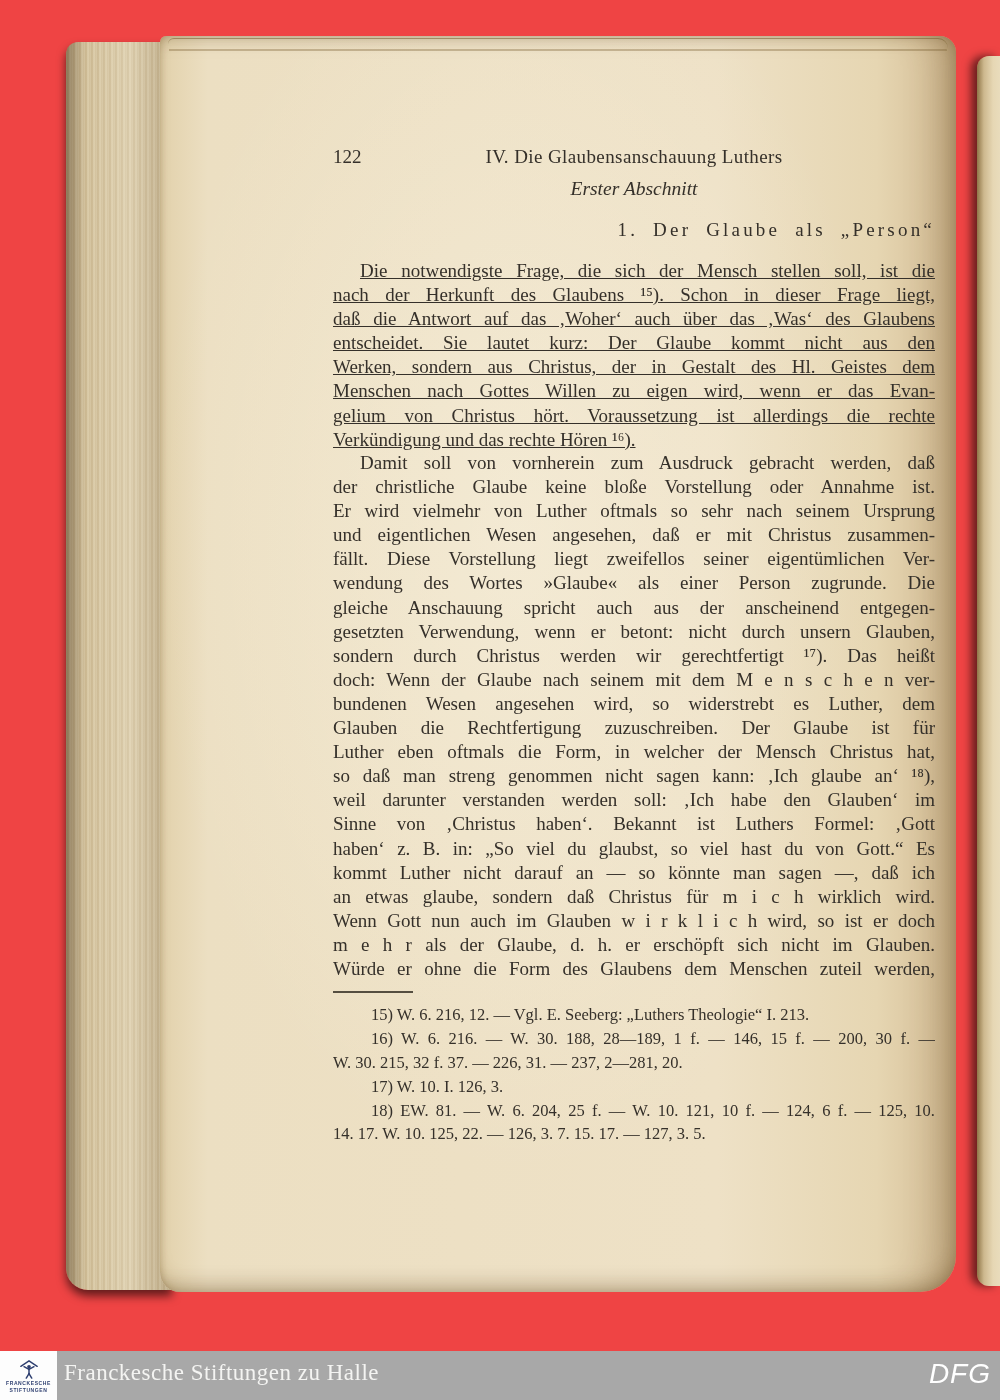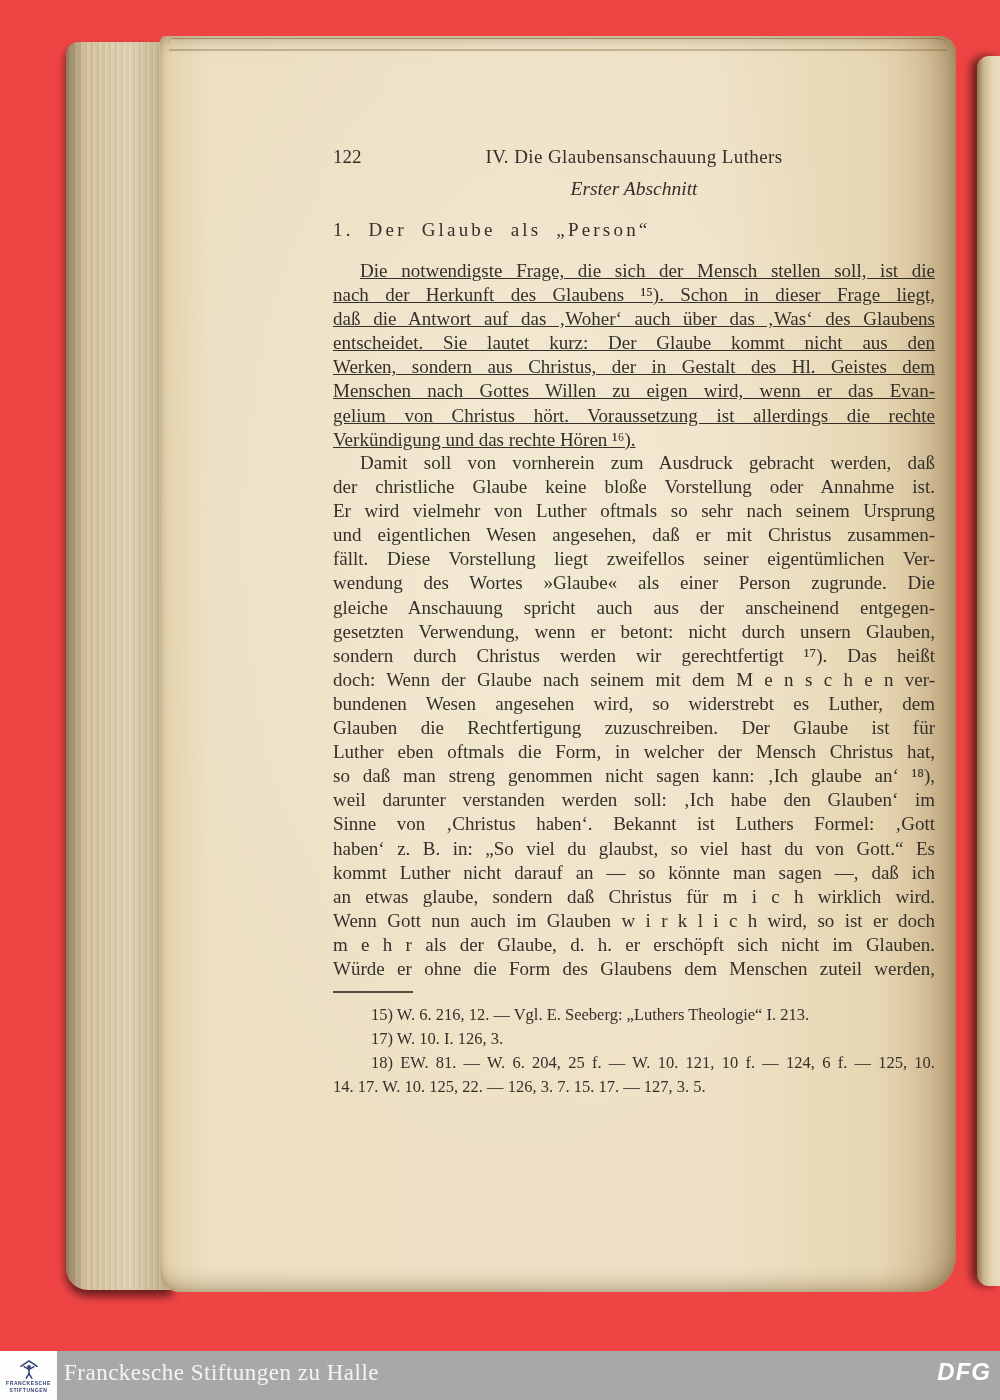--- a/index.html
+++ b/index.html
@@ -42,21 +42,21 @@
     background:linear-gradient(90deg,#8f7547 0%,#cdb88e 30%,#e6d7b4 70%,#e9dcbc 100%);
     border-radius:12px 0 0 12px;
     box-shadow:-6px 0 8px rgba(0,0,0,.55);
   }
   
   .abs{position:absolute;}
   .col{left:333px;width:602px;}
   .page-number{left:333px;top:146px;font-size:19px;}
   .running-header{top:146px;text-align:center;font-size:19px;letter-spacing:.4px;}
   .kicker{top:178px;text-align:center;font-size:19.5px;font-style:italic;}
-  .section-heading{top:219px;text-align:left;font-size:19px;letter-spacing:3.2px;word-spacing:7px;}
+  .section-heading{top:219px;text-align:right;font-size:19px;letter-spacing:3.2px;word-spacing:7px;}
   .body-block{font-size:19px;line-height:24.1px;}
   .p1{top:259px;text-decoration:underline;}
   .p2{top:451px;}
   .tline{text-align:justify;text-align-last:justify;white-space:normal;overflow:hidden;height:24.1px;}
   .tline.noj{text-align-last:left;}
   .para .tline.ind{text-indent:27px;}
   .fnote .tline.ind{text-indent:38px;}
   .footnote-rule{left:333px;top:991px;width:80px;height:2px;background:#554e40;}
   .footnotes{top:1003px;font-size:16.5px;line-height:23.9px;}
   .footnotes .tline{height:23.9px;}
@@ -71,21 +71,21 @@
   }
   .logo-pict{width:22px;height:20px;display:block;}
   .logo-caption{font-family:"Liberation Sans","DejaVu Sans",sans-serif;font-size:5px;line-height:6px;letter-spacing:.6px;color:#2e3f70;text-align:center;font-weight:bold;}
   .bar-title{
     position:absolute;left:64px;top:1360px;color:#f4f4f2;font-size:23px;letter-spacing:.5px;
     font-family:"Liberation Serif","DejaVu Serif",serif;
   }
   .dfg-logo{
     position:absolute;right:9px;top:1358px;color:#fff;
     font-family:"Liberation Sans","DejaVu Sans",sans-serif;
-    font-size:24px;font-weight:bold;font-style:italic;letter-spacing:1px;margin-left:40px;
+    font-size:28px;font-weight:normal;font-style:italic;letter-spacing:1px;margin-left:40px;
   }
 </style>
 </head>
 <body>
 
 <div class="scan">
 
   <div class="page-stack"></div>
   <div class="main-page"></div>
   <div class="top-sheet-lines"></div>
@@ -132,20 +132,24 @@
       <div class="tline">Würde er ohne die Form des Glaubens dem Menschen zuteil werden,</div>
     </div>
 
   <div class="abs footnote-rule"></div>
 
   <div class="abs col footnotes">
     <div class="fnote">
         <div class="tline noj ind">15) W. 6. 216, 12. — Vgl. E. Seeberg: „Luthers Theologie“ I. 213.</div>
       </div>
     <div class="fnote">
+        <div class="tline ind">16) W. 6. 216. — W. 30. 188, 28—189, 1 f. — 146, 15 f. — 200, 30 f. —</div>
+        <div class="tline noj">W. 30. 215, 32 f. 37. — 226, 31. — 237, 2—281, 20.</div>
+      </div>
+    <div class="fnote">
         <div class="tline noj ind">17) W. 10. I. 126, 3.</div>
       </div>
     <div class="fnote">
         <div class="tline ind">18) EW. 81. — W. 6. 204, 25 f. — W. 10. 121, 10 f. — 124, 6 f. — 125, 10.</div>
         <div class="tline noj">14. 17. W. 10. 125, 22. — 126, 3. 7. 15. 17. — 127, 3. 5.</div>
       </div>
   </div>
 
   <div class="footer-bar"></div>
 

